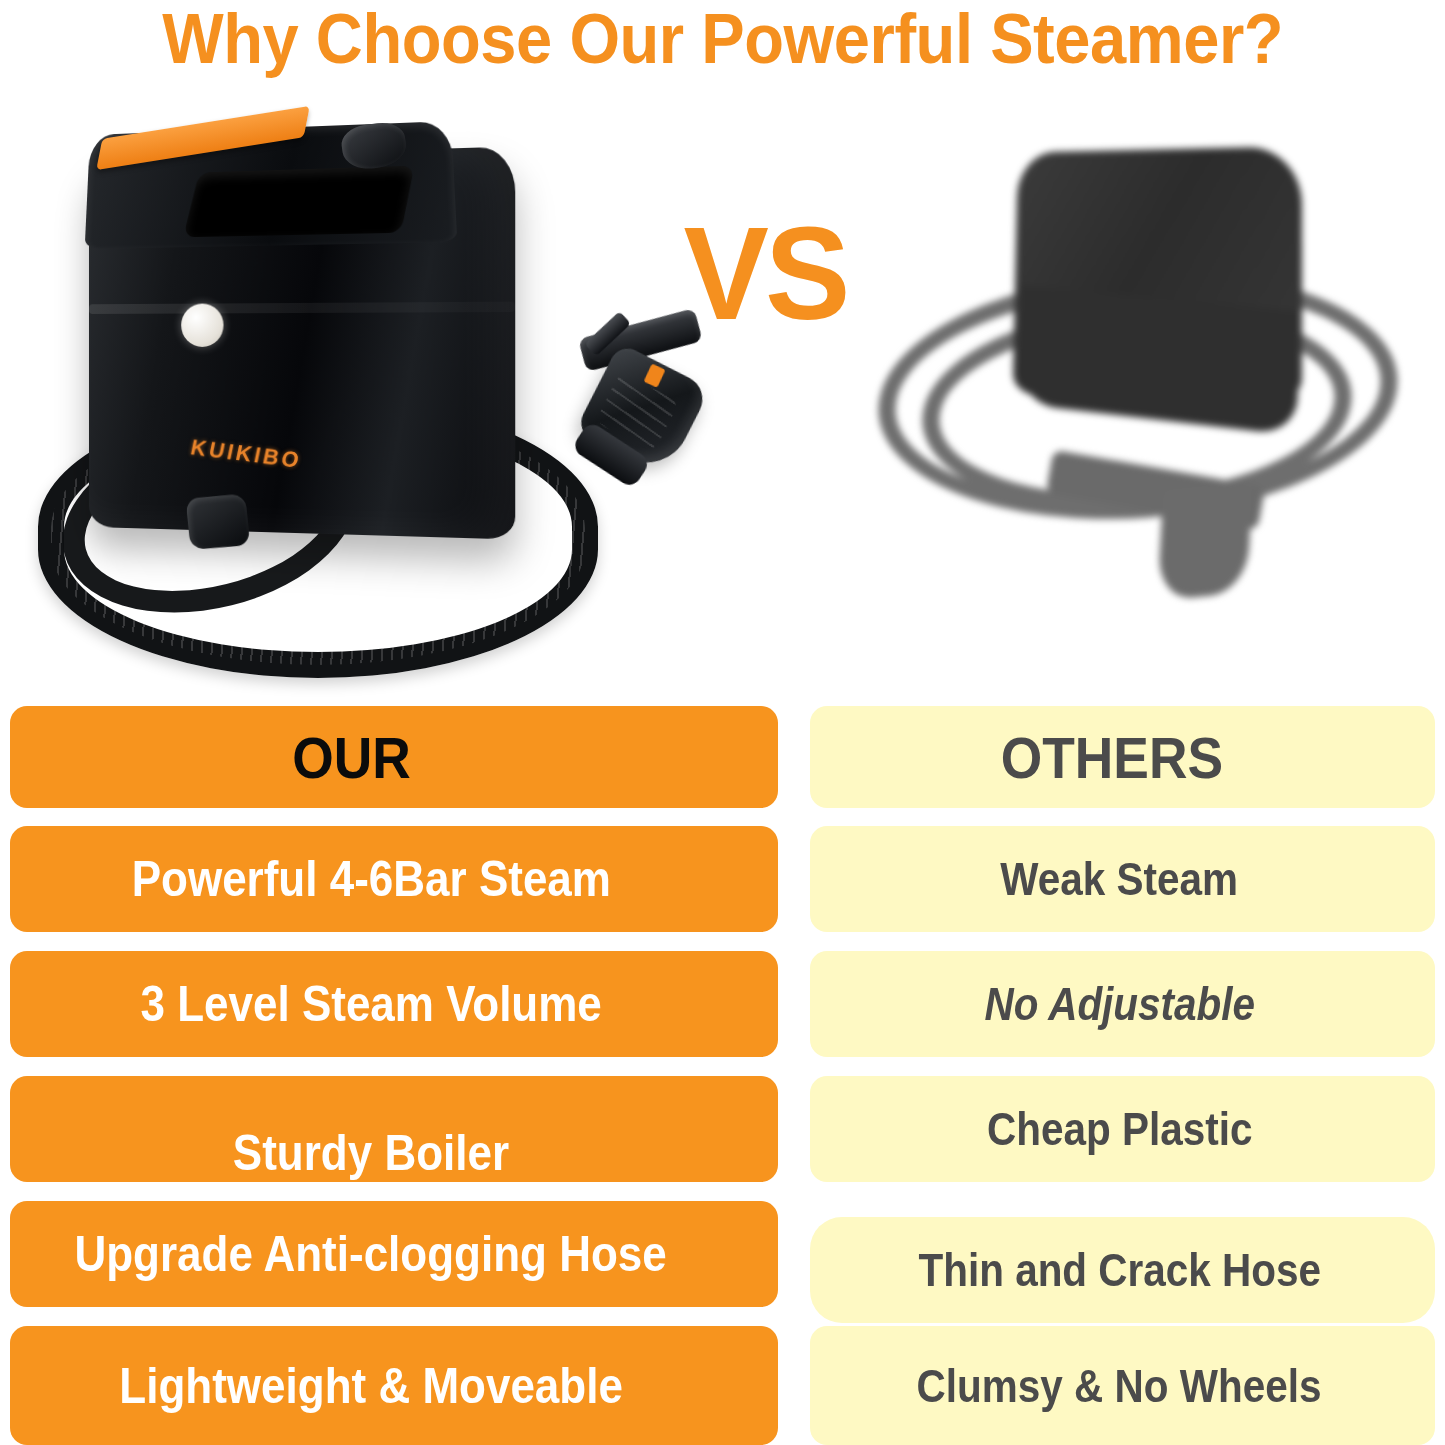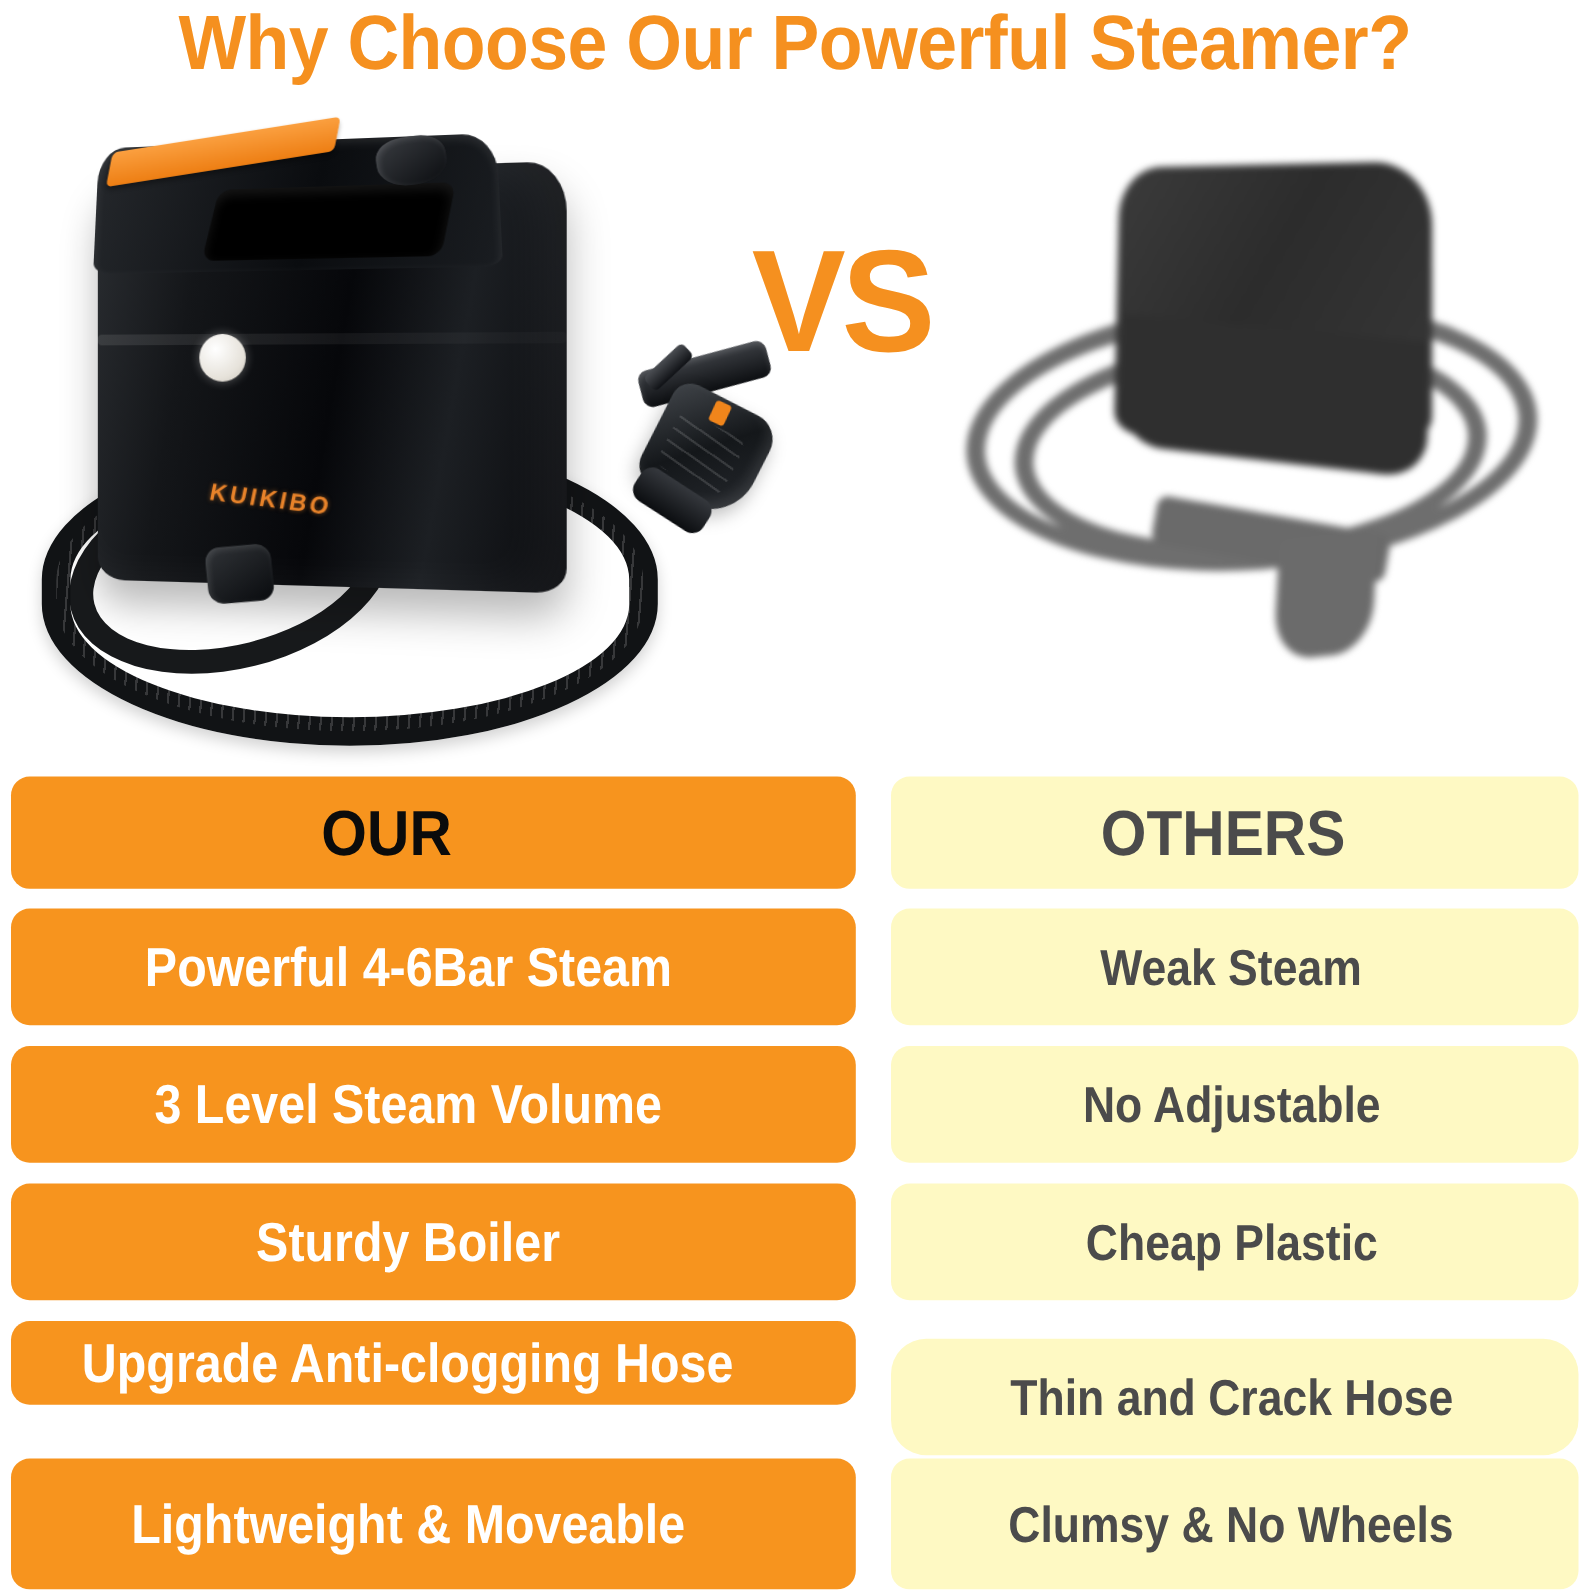--- a/index.html
+++ b/index.html
@@ -311,36 +311,36 @@
     </div>
     <div class="cell cell-other" style="top:0px;height:106px;text-align:center;">
       <span class="cell-label">Weak Steam</span>
     </div>
   </div>
 
   <div class="row body" style="top:245px;height:112px;">
     <div class="cell cell-our" style="top:0px;height:106px;">
       <span class="cell-label">3 Level Steam Volume</span>
     </div>
-    <div class="cell cell-other" style="top:0px;height:106px;">
+    <div class="cell cell-other" style="top:0px;height:106px;font-style:italic;">
       <span class="cell-label">No Adjustable</span>
     </div>
   </div>
 
   <div class="row body" style="top:370px;height:112px;">
-    <div class="cell cell-our" style="top:0px;height:106px;">
+    <div class="cell cell-our" style="top:0px;height:106px;align-items:flex-end;">
       <span class="cell-label">Sturdy Boiler</span>
     </div>
     <div class="cell cell-other" style="top:0px;height:106px;">
       <span class="cell-label">Cheap Plastic</span>
     </div>
   </div>
 
   <div class="row body" style="top:495px;height:112px;">
-    <div class="cell cell-our" style="top:0px;height:76px;text-align:center;">
+    <div class="cell cell-our" style="top:0px;height:106px;text-align:center;">
       <span class="cell-label">Upgrade  Anti-clogging Hose</span>
     </div>
     <div class="cell cell-other" style="top:16px;height:106px;border-radius:32px;">
       <span class="cell-label">Thin and Crack Hose</span>
     </div>
   </div>
 
   <div class="row body" style="top:620px;height:119px;">
     <div class="cell cell-our" style="top:0px;height:119px;">
       <span class="cell-label">Lightweight &amp; Moveable</span>

